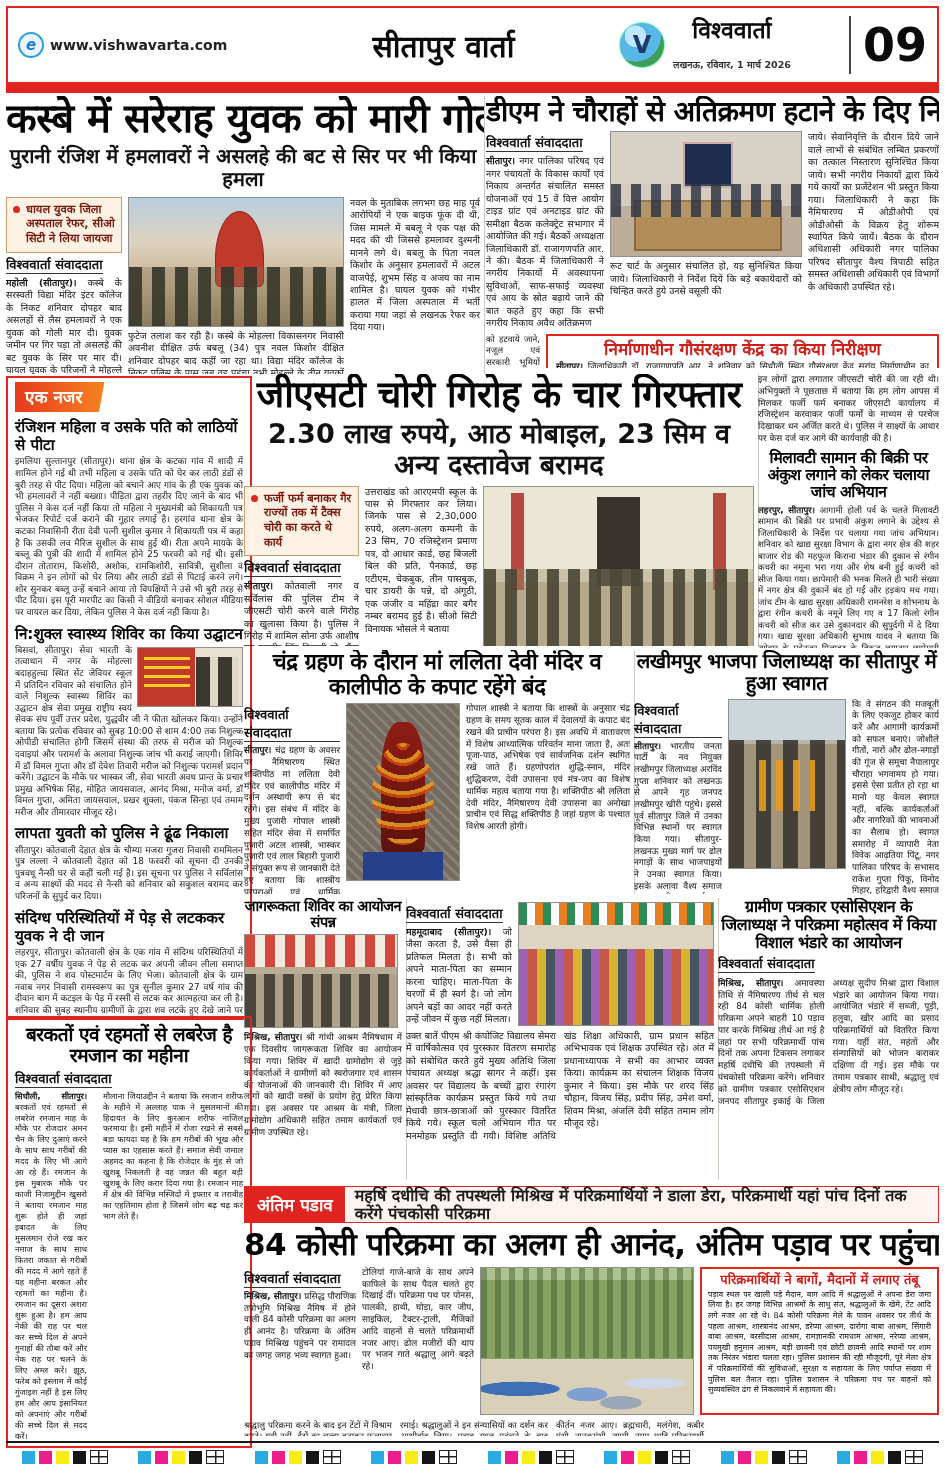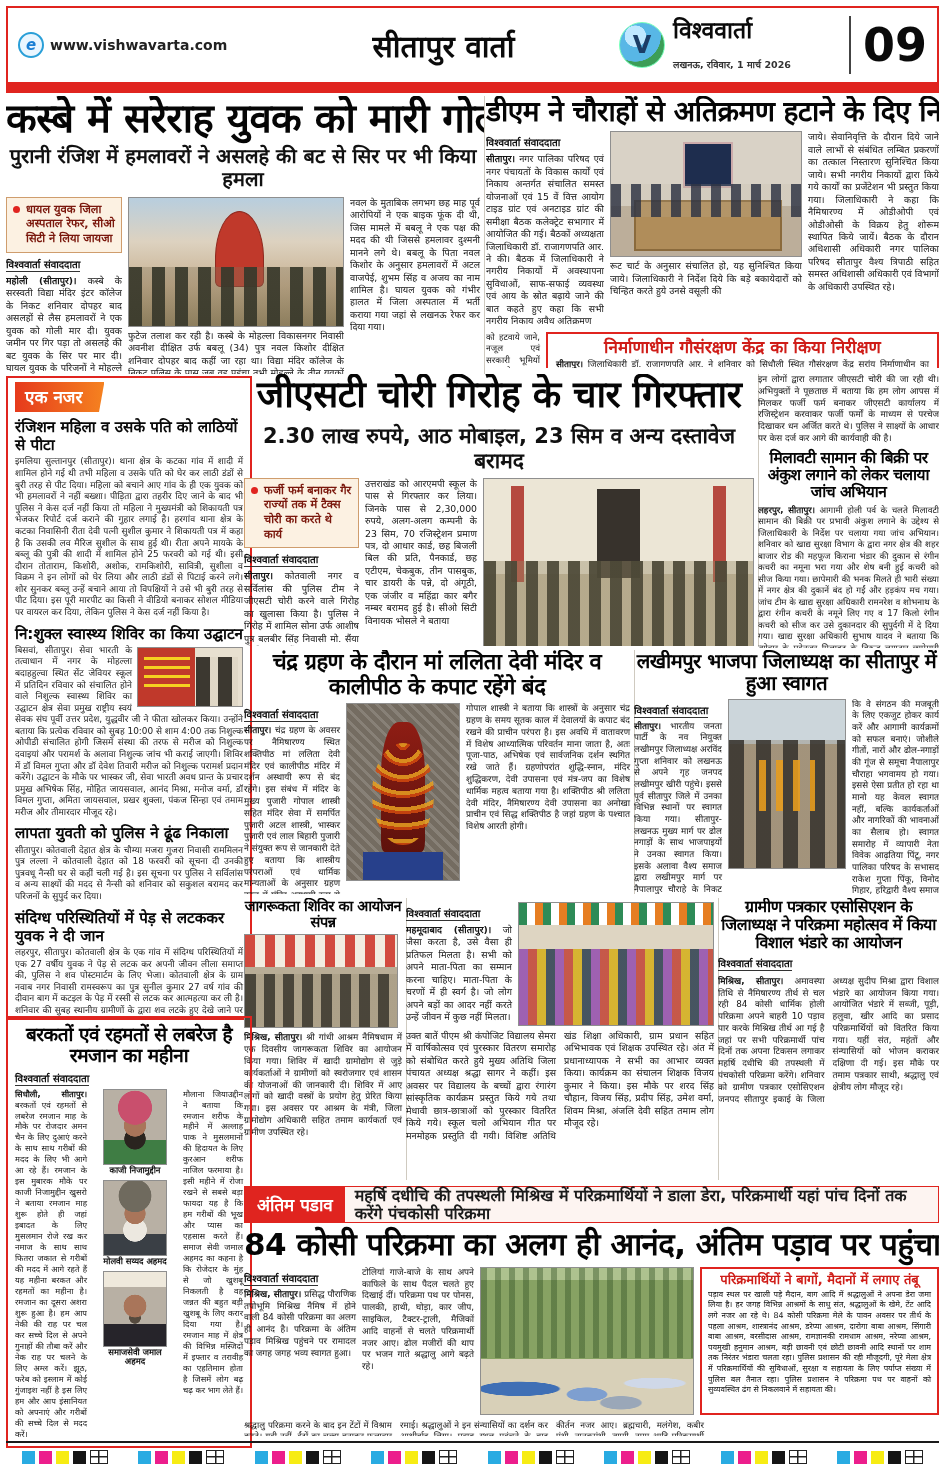--- a/index.html
+++ b/index.html
@@ -1,21 +1,21 @@
 <!DOCTYPE html>
 <html><head>
 <meta charset="utf-8">
 <style>
   html,body{margin:0;padding:0;background:#e9e9e9;}
   #page{position:relative;width:945px;height:1473px;background:#fff;font-family:"DejaVu Sans",sans-serif;overflow:hidden;margin:0 auto;}
   .art{position:absolute;overflow:hidden;}
   .hb{font-weight:bold;color:#050505;text-align:center;line-height:1.12;letter-spacing:-.5px;}
   .sub{font-weight:bold;color:#111;text-align:center;line-height:1.15;}
   .body{font-size:9.3px;line-height:1.34;text-align:justify;color:#151515;}
-  .by{font-weight:bold;font-size:10px;border-bottom:1px solid #333;display:inline-block;margin:2px 0 3px;color:#111;}
+  .by{font-weight:bold;font-size:13px;border-bottom:1px solid #333;display:inline-block;margin:2px 0 3px;color:#111;}
   .dl{font-weight:bold;}
   .row{display:flex;gap:6px;}
   .hlbox{background:#fcf1e2;border:1px solid #cf9d6d;padding:5px 6px 5px 7px;color:#7a170c;font-weight:bold;font-size:11.3px;line-height:1.3;position:relative;}
   .dot{position:absolute;left:6px;top:8px;width:7px;height:7px;border-radius:50%;background:#e0241f;}
   .hlbox span{display:block;padding-left:12px;}
   .redbox{border:2px solid #e0241f;}
   .rbh{color:#cf1d18;font-weight:bold;text-align:center;line-height:1.15;}
   .ph{position:relative;background:#cfc6b5;border:1px solid #8f8f8f;overflow:hidden;flex:none;}
   .pa{position:absolute;}
   .cap{font-size:8.4px;font-weight:bold;text-align:center;color:#111;line-height:1.1;margin-top:1px;}
@@ -46,21 +46,21 @@
 
   <div id="hdr">
     <div style="display:flex;align-items:center;width:250px;padding-left:10px;">
       <span class="elogo">e</span>
       <span style="font-weight:bold;font-size:14px;color:#222;">www.vishwavarta.com</span>
     </div>
     <div style="flex:1;text-align:center;font-weight:bold;font-size:30px;color:#0a0a0a;">सीतापुर वार्ता</div>
     <div style="display:flex;align-items:center;width:230px;">
       <span class="globe">V</span>
       <span>
-        <span style="display:block;font-weight:bold;font-size:23px;line-height:1;color:#0a0a0a;">विश्ववार्ता</span>
+        <span style="display:block;font-weight:bold;font-size:23px;line-height:1;color:#0a0a0a;text-align:center;">विश्ववार्ता</span>
         <span style="display:block;font-size:9.5px;font-weight:bold;color:#333;margin-top:16px;">लखनऊ,  रविवार, 1 मार्च 2026</span>
       </span>
     </div>
     <div style="border-left:2px solid #444;height:58px;display:flex;align-items:center;padding:0 10px 0 12px;font-weight:bold;font-size:46px;color:#0a0a0a;">09</div>
   </div>
   <div id="redbar"></div>
 
   <div class="art vr" style="left:6px;top:96px;width:474px;height:278px;padding-right:4px;">
     <div class="hb" style="font-size:40px;white-space:nowrap;">कस्बे में सरेराह युवक को मारी गोली</div>
     <div class="sub" style="font-size:20px;margin:4px 0 6px;">पुरानी रंजिश में हमलावरों ने असलहे की बट से सिर पर भी किया हमला</div>
@@ -125,21 +125,21 @@
     </div>
     <p class="enb" style="margin:0;">बिसवां, सीतापुर। सेवा भारती के तत्वाधान में नगर के मोहल्ला बदाहहुल्वा स्थित सेंट जेवियर स्कूल में प्रतिदिन रविवार को संचालित होने वाले निशुल्क स्वास्थ्य शिविर का उद्घाटन क्षेत्र सेवा प्रमुख राष्ट्रीय स्वयं सेवक संघ पूर्वी उत्तर प्रदेश, युद्धवीर जी ने फीता खोलकर किया। उन्होंने बताया कि प्रत्येक रविवार को सुबह 10:00 से शाम 4:00 तक निशुल्क ओपीडी संचालित होगी जिसमें संस्था की तरफ से मरीज को निशुल्क दवाइयां और परामर्श के अलावा निशुल्क जांच भी कराई जाएगी। शिविर में डॉ विमल गुप्ता और डॉ देवेश तिवारी मरीज को निशुल्क परामर्श प्रदान करेंगे। उद्घाटन के मौके पर भास्कर जी, सेवा भारती अवध प्रान्त के प्रचार प्रमुख अभिषेक सिंह, मोहित जायसवाल, आनंद मिश्रा, मनोज वर्मा, डॉ विमल गुप्ता, अमिता जायसवाल, प्रखर शुक्ला, पंकज सिन्हा एवं तमाम मरीज और तीमारदार मौजूद रहे।</p>
     <div class="enh" style="clear:both;">लापता युवती को पुलिस ने ढूंढ निकाला</div>
     <p class="enb" style="margin:0;">सीतापुर। कोतवाली देहात क्षेत्र के चौम्या मजरा गुजरा निवासी राममिलन पुत्र लल्ला ने कोतवाली देहात को 18 फरवरी को सूचना दी उनकी पुत्रवधू नैन्सी घर से कहीं चली गई है। इस सूचना पर पुलिस ने सर्विलांस व अन्य साक्ष्यों की मदद से नैन्सी को शनिवार को सकुशल बरामद कर परिजनों के सुपुर्द कर दिया।</p>
     <div class="enh">संदिग्ध परिस्थितियों में पेड़ से लटककर युवक ने दी जान</div>
     <p class="enb" style="margin:0;">लहरपुर, सीतापुर। कोतवाली क्षेत्र के एक गांव में संदिग्ध परिस्थितियों में एक 27 वर्षीय युवक ने पेड़ से लटक कर अपनी जीवन लीला समाप्त की, पुलिस ने शव पोस्टमार्टम के लिए भेजा। कोतवाली क्षेत्र के ग्राम नवाब नगर निवासी रामस्वरूप का पुत्र सुनील कुमार 27 वर्ष गांव की दीवान बाग में कटइल के पेड़ में रस्सी से लटक कर आत्महत्या कर ली है। शनिवार की सुबह स्थानीय ग्रामीणों के द्वारा शव लटके हुए देखे जाने पर परिजनों को जानकारी दी, मौके पर पहुंचे परिजनों ने सूचना पुलिस को दी। सूचना पर पहुंची पुलिस ने शव का पंचनामा कर शव को पोस्टमार्टम के लिए भेज दिया। ज्ञातव्य है कि, मृतक युवक की एक वर्ष पूर्व ही शादी हुई थी और अपने पिता का इकलौता पुत्र था और परिवार काफी निर्धन है, घटना से परिजनों का रो रो कर बुरा हाल है। घटना के संबंध में कोतवाली प्रभारी अरविंद सिंह ने बताया कि पिता की तहरीर पर शव का पंचनामा कर पीएम के लिए भेजा जा रहा है।</p>
   </div>
 
   <div class="art vr" style="left:244px;top:374px;width:510px;height:272px;padding-right:4px;">
     <div class="hb" style="font-size:37px;white-space:nowrap;">जीएसटी चोरी गिरोह के चार गिरफ्तार</div>
-    <div class="sub" style="font-size:21px;margin:9px 0 5px;">2.30 लाख रुपये, आठ मोबाइल, 23 सिम व अन्य दस्तावेज बरामद</div>
+    <div class="sub" style="font-size:27px;margin:3px 0 5px;">2.30 लाख रुपये, आठ मोबाइल, 23 सिम व अन्य दस्तावेज बरामद</div>
     <div class="row">
       <div style="width:115px;flex:none;">
         <div class="hlbox">
             <i class="dot"></i>
             <span>फर्जी फर्म बनाकर गैर राज्यों तक में टैक्स चोरी का करते थे कार्य</span>
           </div>
         <div class="by">विश्ववार्ता संवाददाता</div>
         <p class="body" style="margin:0;"><b class="dl">सीतापुर।</b> <span>कोतवाली नगर व सर्विलांस की पुलिस टीम ने जीएसटी चोरी करने वाले गिरोह का खुलासा किया है। पुलिस ने गिरोह में शामिल सोना उर्फ आशीष पुत्र बलबीर सिंह निवासी मो. सैंया चौकी थाना सैंया जनपद आगरा, कुलदीप सिंह पुत्र शिवकुमार निवासी ग्राम बड़ागांव इगलासपुर थाना सम्भावाद जनपद आगरा, विवेक कुमार पुत्र नरेश चन्द्र निवासी 66/26 नगला कंडेरू नरीपुरा थाना शाहगंज जनपद आगरा व सूरज यादव पुत्र महिपाल सिंह निवासी भलपुरी थाना रामनगर जिला अल्मोड़ा</span></p>
       </div>
       <div style="width:112px;flex:none;">
@@ -225,28 +225,20 @@
     <p class="body cols2" style="margin:2px 0 0;font-size:8.8px;"><b class="dl">मिश्रिख, सीतापुर।</b> <span>अमावस्या तिथि से नैमिषारण्य तीर्थ से चल रही 84 कोसी धार्मिक होली परिक्रमा अपने बाहरी 10 पड़ाव पार करके मिश्रिख तीर्थ आ गई है जहां पर सभी परिक्रमार्थी पांच दिनों तक अपना टिकसन लगाकर महर्षि दधीचि की तपस्थली में पंचकोसी परिक्रमा करेंगे। शनिवार को ग्रामीण पत्रकार एसोसिएशन जनपद सीतापुर इकाई के जिला अध्यक्ष सुदीप मिश्रा द्वारा विशाल भंडारे का आयोजन किया गया। आयोजित भंडारे में सब्जी, पूड़ी, हलुवा, खीर आदि का प्रसाद परिक्रमार्थियों को वितरित किया गया। यहीं संत, महंतों और संन्यासियों को भोजन कराकर दक्षिणा दी गई। इस मौके पर तमाम पत्रकार साथी, श्रद्धालु एवं क्षेत्रीय लोग मौजूद रहे।</span></p>
   </div>
 
   <div class="art redbox" style="left:6px;top:1016px;width:228px;height:416px;padding:6px 7px;">
     <div class="hb" style="font-size:19px;">बरकतों एवं रहमतों से लबरेज है रमजान का महीना</div>
     <div class="by">विश्ववार्ता संवाददाता</div>
     <div class="row" style="gap:16px;">
       <div style="width:72px;flex:none;">
         <p class="body" style="margin:0;font-size:8.2px;"><b class="dl">सिधौली, सीतापुर।</b> <span>बरकतों एवं रहमतों से लबरेज रमजान माह के मौके पर रोजदार अमन चैन के लिए दुआएं करने के साथ साथ गरीबों की मदद के लिए भी आगे आ रहे हैं। रमजान के इस मुबारक मौके पर काजी निजामुद्दीन खुसरो ने बताया रमजान माह शुरू होते ही जहां इबादत के लिए मुसलमान रोजे रख कर नमाज के साथ साथ फितरा जकात से गरीबों की मदद में आगे रहते हैं यह महीना बरकत और रहमतों का महीना है। रमजान का दूसरा अशरा शुरू हुआ है। हम आप नेकी की राह पर चल कर सच्चे दिल से अपने गुनाहों की तौबा करें और नेक राह पर चलने के लिए अम्ल करें। झूठ, फरेब को इस्लाम में कोई गुंजाइश नहीं है इस लिए हम और आप इंसानियत को अपनाएं और गरीबों की सच्चे दिल से मदद करें।</span></p>
       </div>
-      <div style="width:64px;flex:none;">
-        <div class="ph" style="width:62px;height:74px;background:radial-gradient(circle at 50% 24%,#c94f6d 0 26%,transparent 27%),radial-gradient(circle at 50% 48%,#a9755a 0 22%,transparent 23%),radial-gradient(circle at 50% 66%,#2a241f 0 18%,transparent 19%),linear-gradient(transparent 0 68%,#3f7d44 68%),#b8b0a4;"></div>
-        <div class="cap">काजी निजामुद्दीन</div>
-        <div class="ph" style="width:62px;height:74px;margin-top:5px;background:radial-gradient(circle at 50% 20%,#6f6a5e 0 24%,transparent 25%),radial-gradient(circle at 50% 44%,#a9755a 0 20%,transparent 21%),radial-gradient(circle at 50% 66%,#ece8e0 0 20%,transparent 21%),linear-gradient(transparent 0 72%,#3a3f45 72%),#b8b0a4;"></div>
-        <div class="cap">मोलवी सय्यद अहमद</div>
-        <div class="ph" style="width:62px;height:74px;margin-top:5px;background:linear-gradient(#efe9dc 0 20%,transparent 20%),radial-gradient(circle at 50% 46%,#a9755a 0 22%,transparent 23%),radial-gradient(circle at 50% 62%,#554a3e 0 10%,transparent 11%),linear-gradient(transparent 0 70%,#26242a 70%),#b8b0a4;"></div>
-        <div class="cap">समाजसेवी जमाल अहमद</div>
-      </div>
       <div style="flex:1;">
         <p class="body" style="margin:0;font-size:8.2px;">मौलाना जियाउद्दीन ने बताया कि रमजान शरीफ के महीने में अल्लाह पाक ने मुसलमानों की हिदायत के लिए कुरआन शरीफ नाजिल फरमाया है। इसी महीने में रोजा रखने से सबसे बड़ा फायदा यह है कि हम गरीबों की भूख और प्यास का एहसास करते हैं। समाज सेवी जमाल अहमद का कहना है कि रोजेदार के मुंह से जो खुशबू निकलती है वह जन्नत की बहुत बड़ी खुशबू के लिए करार दिया गया है। रमजान माह में क्षेत्र की विभिन्न मस्जिदों में इफ्तार व तरावीह का एहतिमाम होता है जिसमें लोग बढ़ चढ़ कर भाग लेते हैं।</p>
       </div>
     </div>
   </div>
 
   <div class="art" style="left:244px;top:1186px;width:695px;height:250px;">
     <div class="banstrip">
       <div class="banlab">अंतिम पडाव</div>
       <div class="bantxt">महर्षि दधीचि की तपस्थली मिश्रिख में परिक्रमार्थियों ने डाला डेरा, परिक्रमार्थी यहां पांच दिनों तक करेंगे पंचकोसी परिक्रमा</div>

